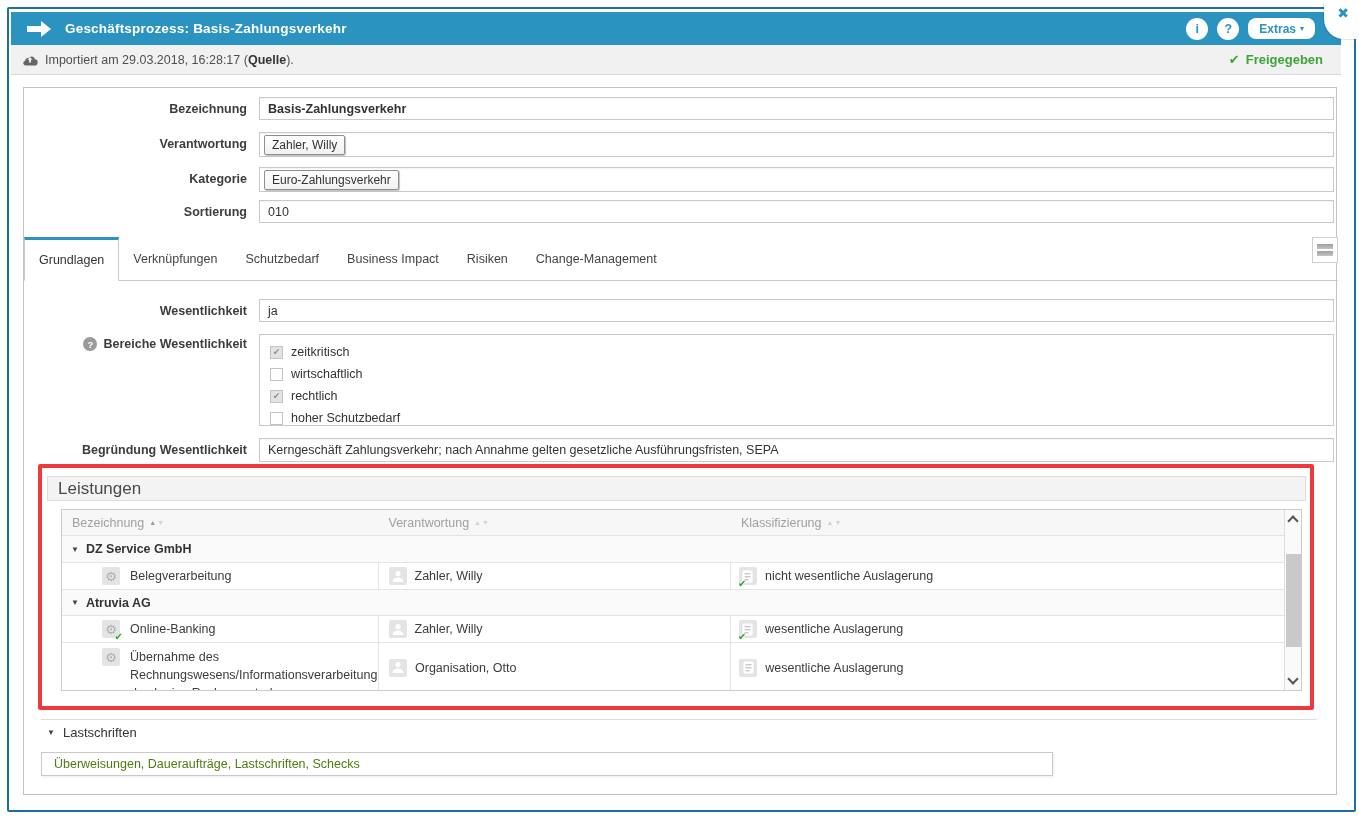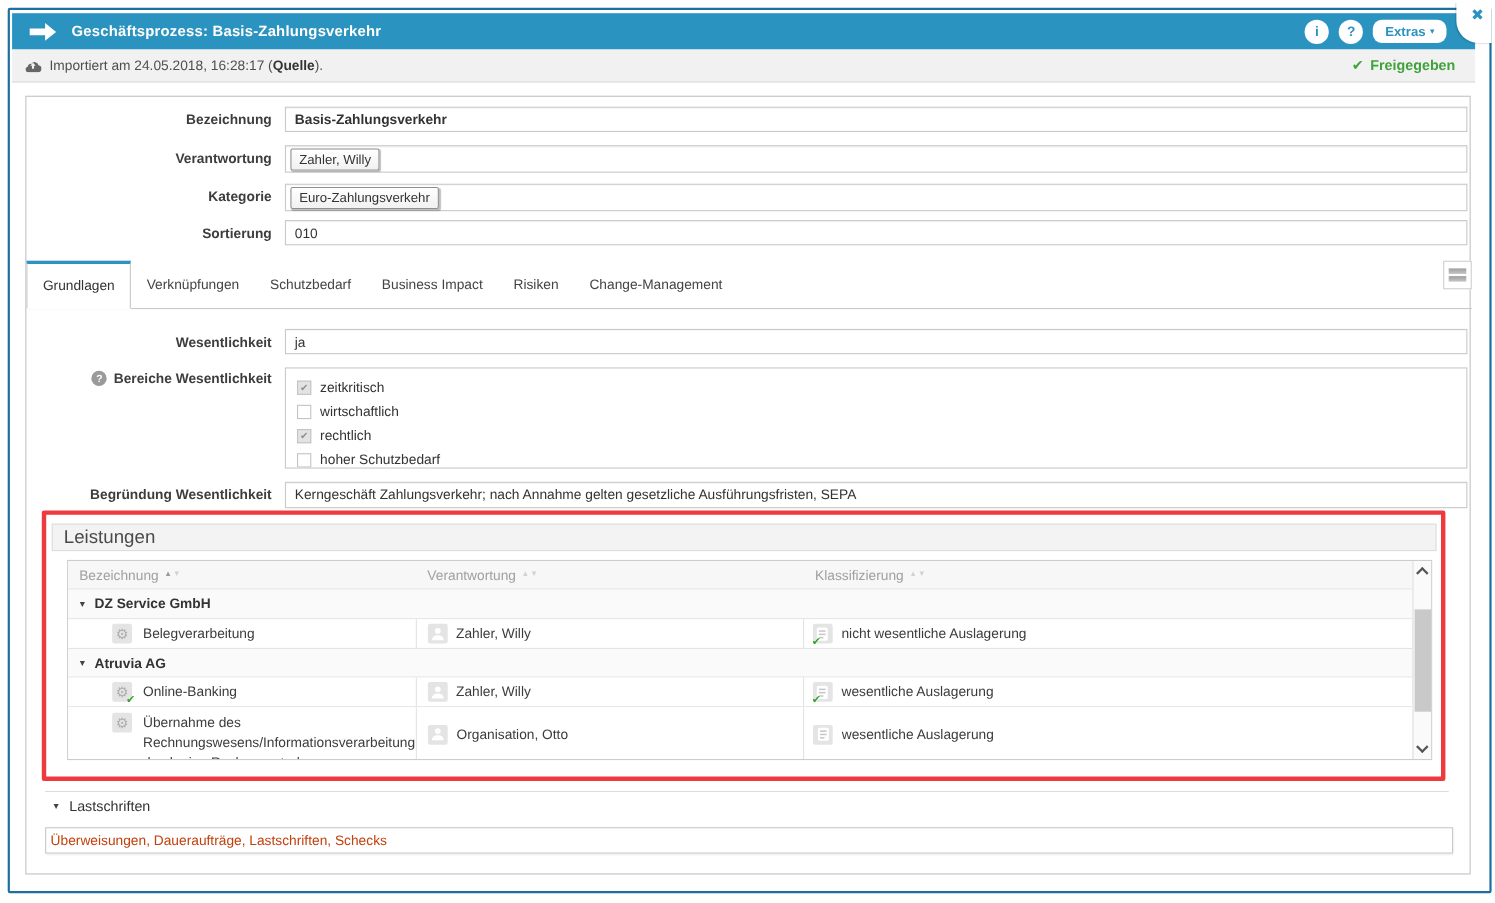--- a/index.html
+++ b/index.html
@@ -89,21 +89,21 @@
   
   .sbar { width:17px; height:100%; background:#fafafa; border-left:1px solid #ddd; position:relative; }
   .sbar .chev { position:absolute; left:4px; width:8px; height:8px; border-left:2px solid #555; border-top:2px solid #555; }
   .chev.up { top:7px; transform:rotate(45deg); }
   .chev.dn { bottom:7px; transform:rotate(225deg); }
   .sthumb { position:absolute; left:1px; top:44px; width:15px; height:93px; background:#c9c9c9; }
 
   .sep-line { position:absolute; left:17px; top:631px; width:1276px; height:1px; background:#ddd; }
   .desc-hd { position:absolute; left:23px; top:637px; display:flex; align-items:center; gap:8px; font-size:13px; color:#333; cursor:pointer; }
   .desc-hd .tri { font-size:8px; color:#444; }
-  .desc-field { position:absolute; left:17px; top:664px; width:1280px; height:24px; border:1px solid #c9c9c9; box-shadow:1px 1px 2px rgba(0,0,0,.08); display:flex; align-items:center; padding:0 4px; font-size:12.5px; color:#c2410c; }
+  .desc-field { position:absolute; left:17px; top:664px; width:1012px; height:24px; border:1px solid #c9c9c9; box-shadow:1px 1px 2px rgba(0,0,0,.08); display:flex; align-items:center; padding:0 12px; font-size:12.5px; color:#4d7c0f; }
 
   
   svg { display:block; }
 </style>
 </head>
 <body>
 
 <div id="stage">
   <div class="frame"></div>
 
@@ -126,21 +126,21 @@
       </div>
     </div>
 
     <div class="import-bar">
       <span class="cloud">
         <svg width="16" height="12" viewBox="0 0 20 14">
           <path d="M16.2 6.1A4.3 4.3 0 0 0 8.3 4.6 3.4 3.4 0 0 0 4 7.9 3.1 3.1 0 0 0 5 14h10a3.6 3.6 0 0 0 1.2-7.9z" fill="#666"></path>
           <path d="M10 3.4l3.1 3.2h-1.9v3.6H8.8V6.6H6.9z" fill="#f1f1f1"></path>
         </svg>
       </span>
-      <span class="imp-text"><span>Importiert am 24.05.2018, 16:28:17 (</span><b>Quelle</b><span>).</span></span>
+      <span class="imp-text"><span>Importiert am 29.03.2018, 16:28:17 (</span><b>Quelle</b><span>).</span></span>
       <div class="release">
         <span class="chk">✔</span>
         <span>Freigegeben</span>
       </div>
     </div>
 
     <div class="panel">
 
       <div class="flabel" style="top:14px;">Bezeichnung</div>
       <div class="field bold" style="top:9px;">Basis-Zahlungsverkehr</div>

